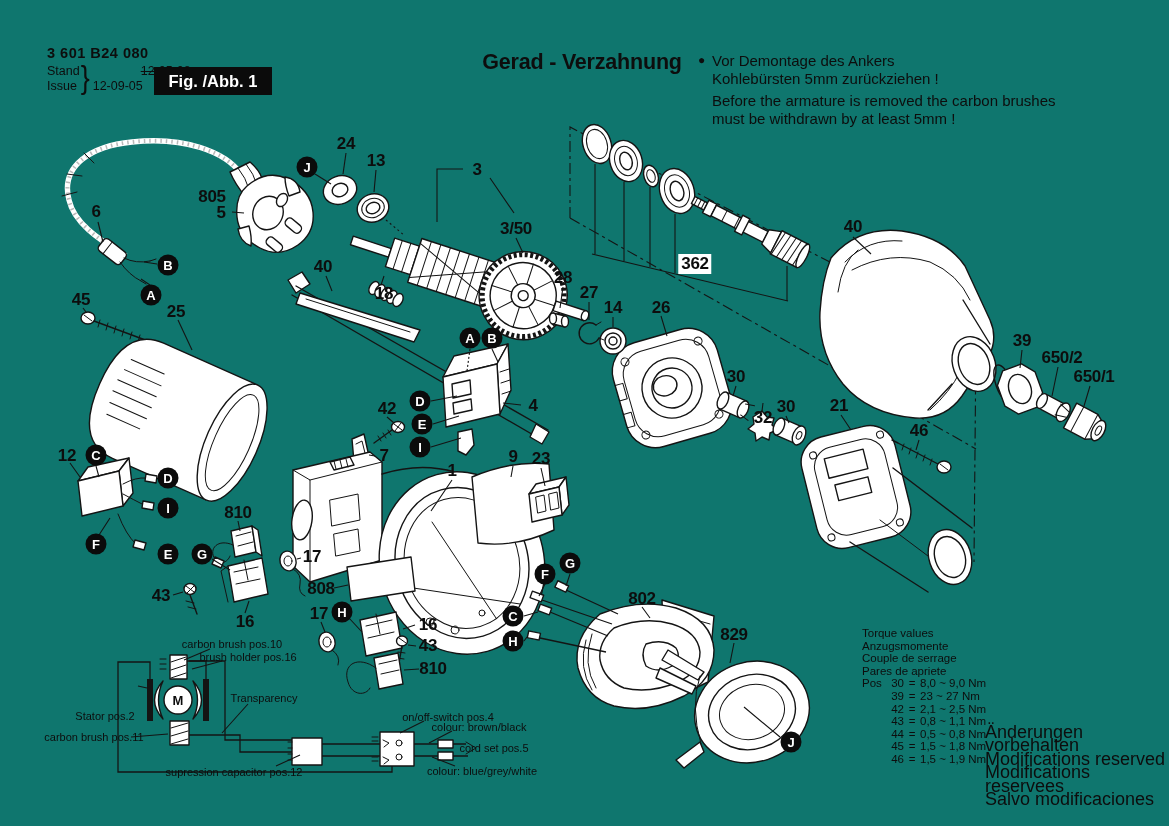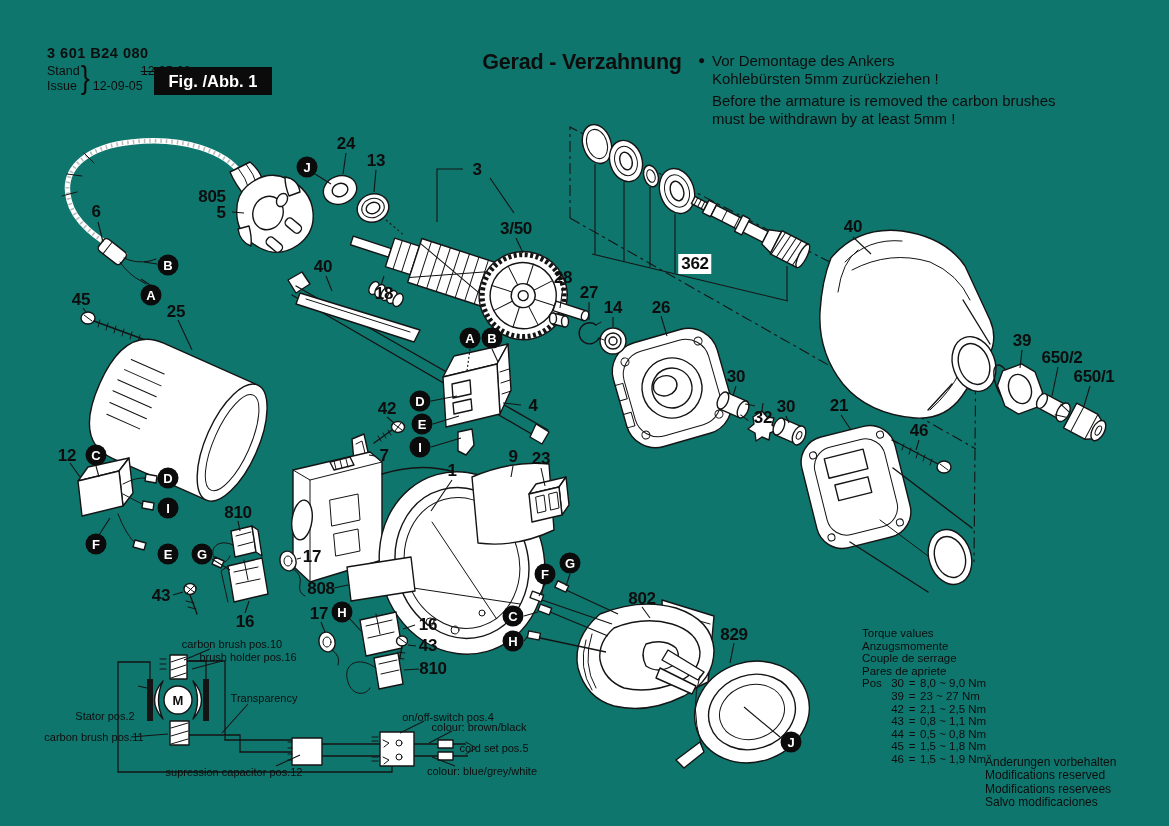--- a/index.html
+++ b/index.html
@@ -28,21 +28,21 @@
           font-size:16.5px;font-weight:bold;text-align:center;line-height:28px;}
   #title{position:absolute;left:582px;top:62px;transform:translate(-50%,-50%);font-size:21.5px;
          font-weight:bold;white-space:nowrap;letter-spacing:-0.2px;}
   #notice-bullet{position:absolute;left:698px;top:53px;font-size:12px;}
   .nline{position:absolute;left:712px;font-size:15px;white-space:nowrap;}
   #torque{position:absolute;left:830px;top:627px;font-size:11.5px;line-height:12.6px;margin-left:32px;}
   .tq-row{display:flex;}
   .tq-pre{width:24px;}
   .tq-pos{width:18px;text-align:right;}
   .tq-eq{width:16px;text-align:center;}
-  #legal{position:absolute;left:985px;top:756px;font-size:12px;line-height:13.4px;}
+  #legal{position:absolute;left:985px;top:726px;font-size:18px;line-height:13.4px;}
 </style>
 </head>
 <body>
 
 <div id="stage">
 
 <svg width="1169" height="826" viewBox="0 0 1169 826">
 
   <g>
     <path class="ld" stroke-dasharray="11 4 3 4" d="M570,218 L570,127 L976,338 L974,562 M570,218 L976,449"></path>

